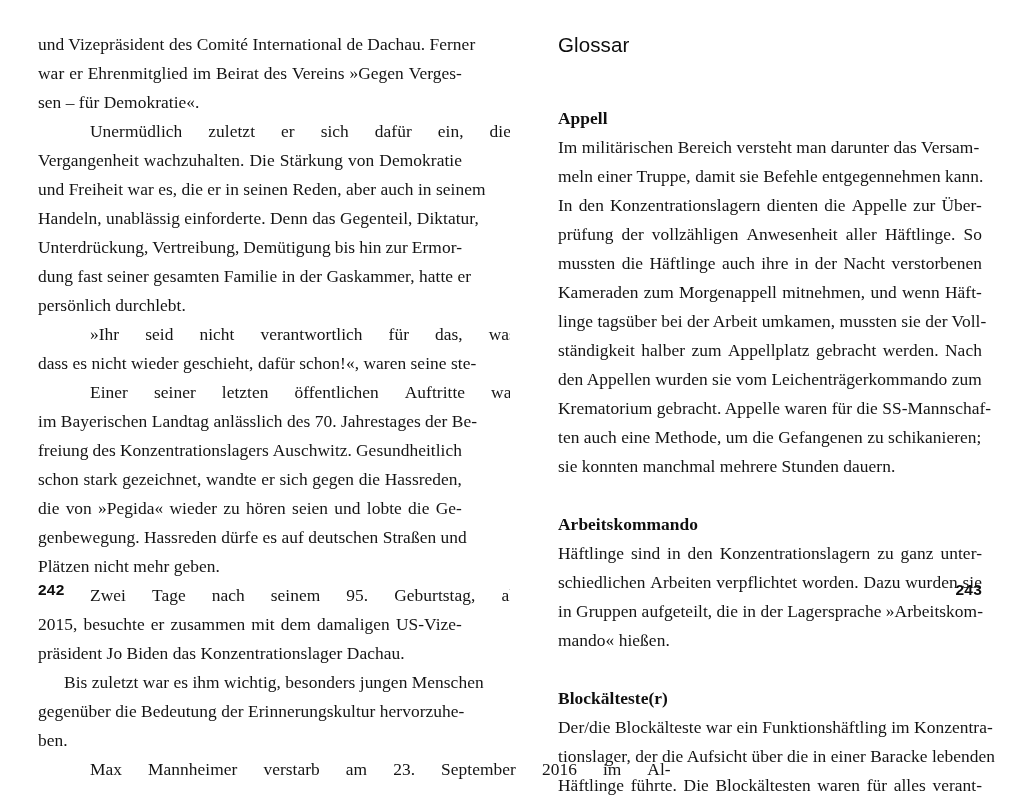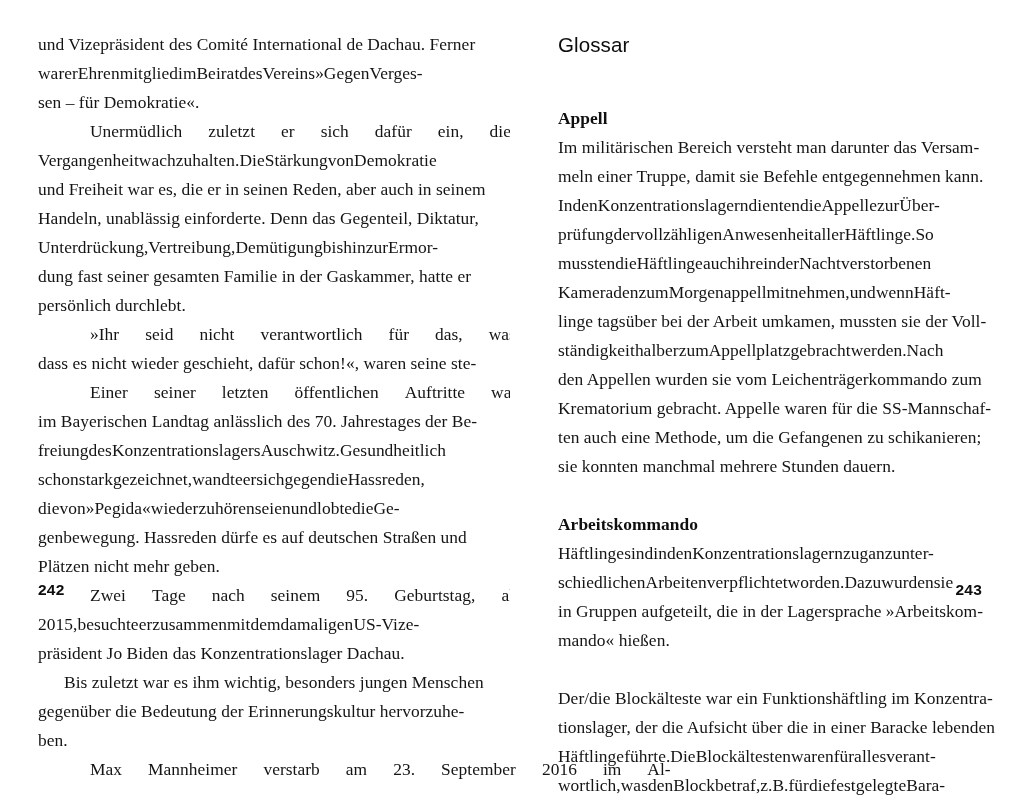--- a/index.html
+++ b/index.html
@@ -48,20 +48,21 @@
     color: #141414;
     letter-spacing: 0.05px;
   }
   .para .ln {
     display: block;
     white-space: nowrap;
   }
   
   .para .ln.j {
     display: flex;
+    justify-content: space-between;
     white-space: normal;
   }
   .para .ln.j > span { display: inline-block; }
 
   .para .ln.indent { text-indent: 26px; }
   .para .ln.j.indent { padding-left: 26px; }
 
   
   .glossar-title {
     margin: 0;
@@ -346,20 +347,21 @@
               <span>verpflichtet</span>
               <span>worden.</span>
               <span>Dazu</span>
               <span>wurden</span>
               <span>sie</span>
             </span>
             <span class="ln">in Gruppen aufgeteilt, die in der Lagersprache »Arbeitskom-</span>
             <span class="ln">mando« hießen.</span>
           </p>
           <div class="gap-entry"></div>
+          <p class="term">Blockälteste(r)</p>
           <p class="para">
             <span class="ln">Der/die Blockälteste war ein Funktionshäftling im Konzentra-</span>
             <span class="ln">tionslager, der die Aufsicht über die in einer Baracke lebenden</span>
             <span class="ln j">
               <span>Häftlinge</span>
               <span>führte.</span>
               <span>Die</span>
               <span>Blockältesten</span>
               <span>waren</span>
               <span>für</span>

